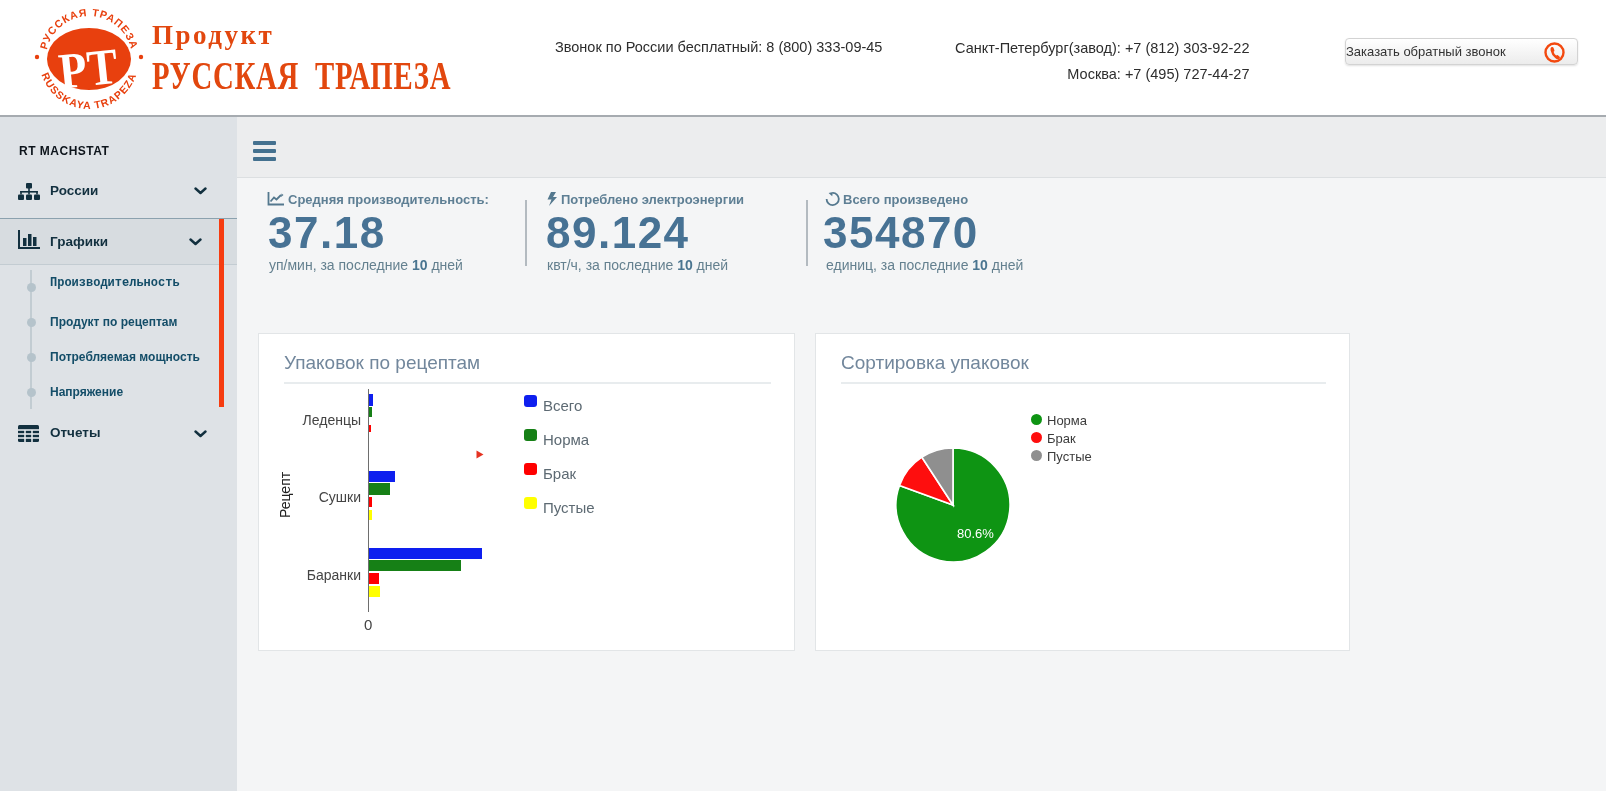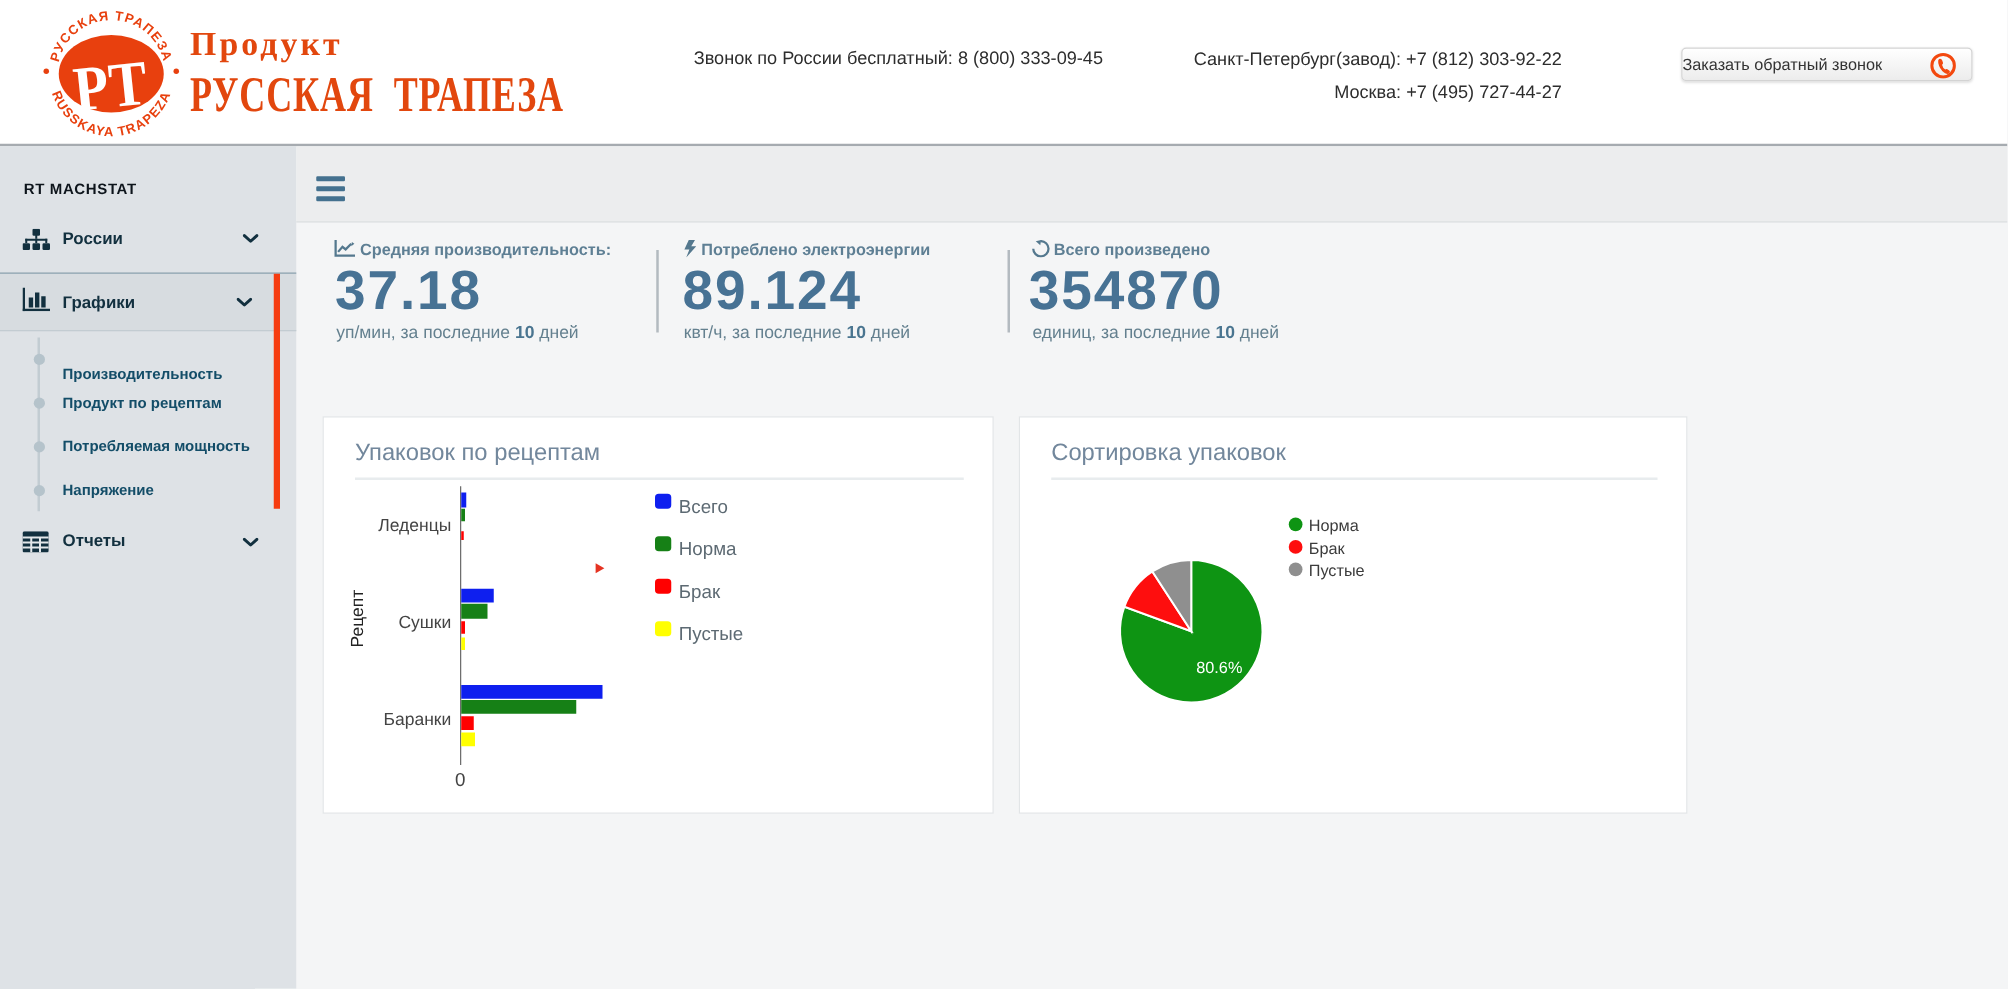--- a/index.html
+++ b/index.html
@@ -119,21 +119,21 @@
   </div>
 <svg class="abs" style="left:189px; top:238px;" width="13" height="8" viewBox="0 0 13 8">
     <path d="M1.5,1.5 L6.5,6 L11.5,1.5" fill="none" stroke="#12303f" stroke-width="2.4" stroke-linecap="round" stroke-linejoin="round"></path>
   </svg>
 
 <div class="subline"></div>
 <div class="bullet" style="top:283px;"></div>
 <div class="bullet" style="top:318px;"></div>
 <div class="bullet" style="top:353px;"></div>
 <div class="bullet" style="top:388px;"></div>
-<div class="sub" style="top:292px;">Производительность</div>
+<div class="sub" style="top:276px;font-family:Liberation Mono, monospace;">Производительность</div>
 <div class="sub" style="top:315px;">Продукт по рецептам</div>
 <div class="sub" style="top:350px;">Потребляемая мощность</div>
 <div class="sub" style="top:385px;">Напряжение</div>
 
 <svg class="abs" style="left:18px; top:425px;" width="21" height="17" viewBox="0 0 21 17" fill="#12303f">
   <rect x="0" y="0" width="21" height="17" rx="1.5"></rect>
   <g stroke="#e3e7ea" stroke-width="1.6">
     <line x1="0" y1="5" x2="21" y2="5"></line>
     <line x1="0" y1="9" x2="21" y2="9"></line>
     <line x1="0" y1="13" x2="21" y2="13"></line>

